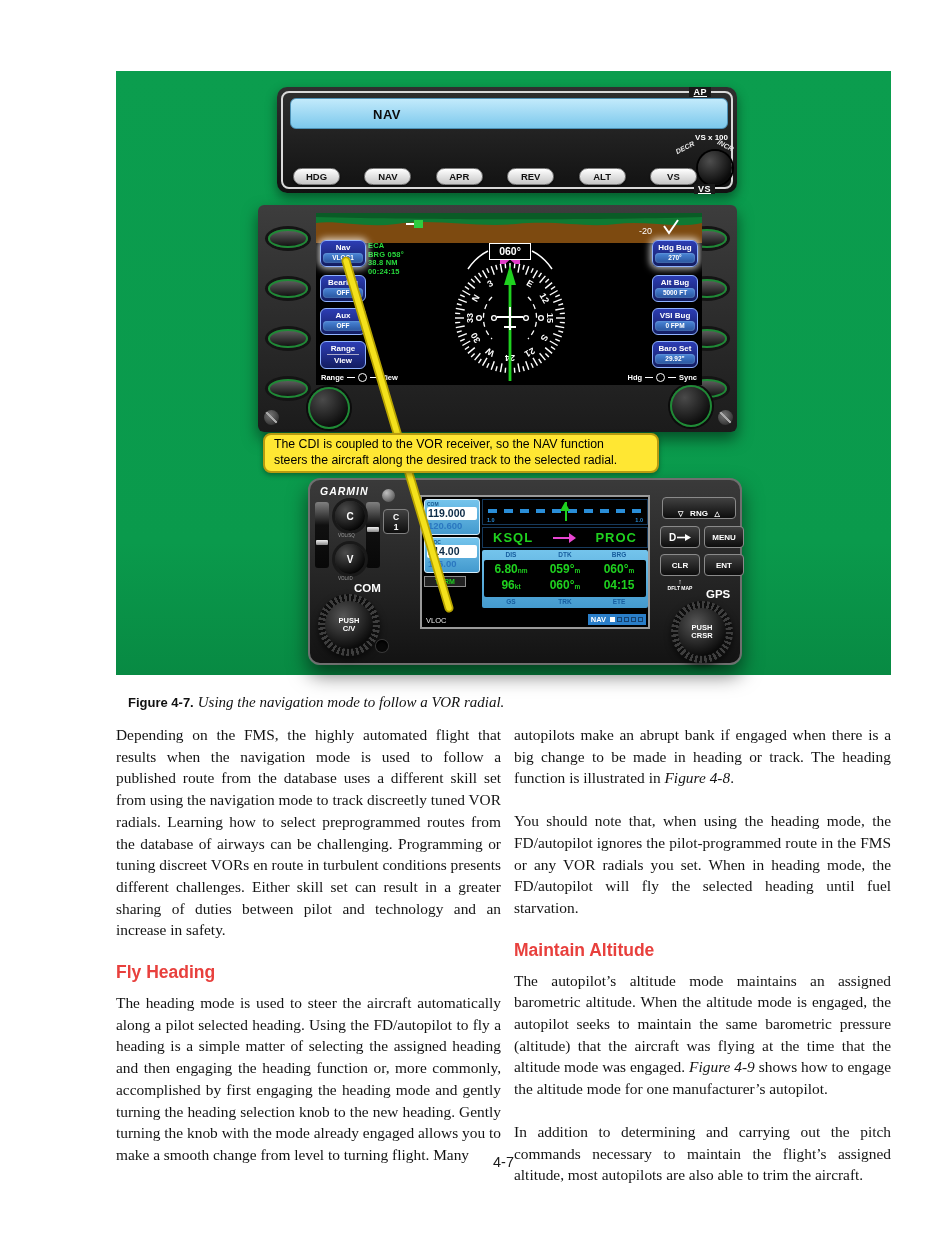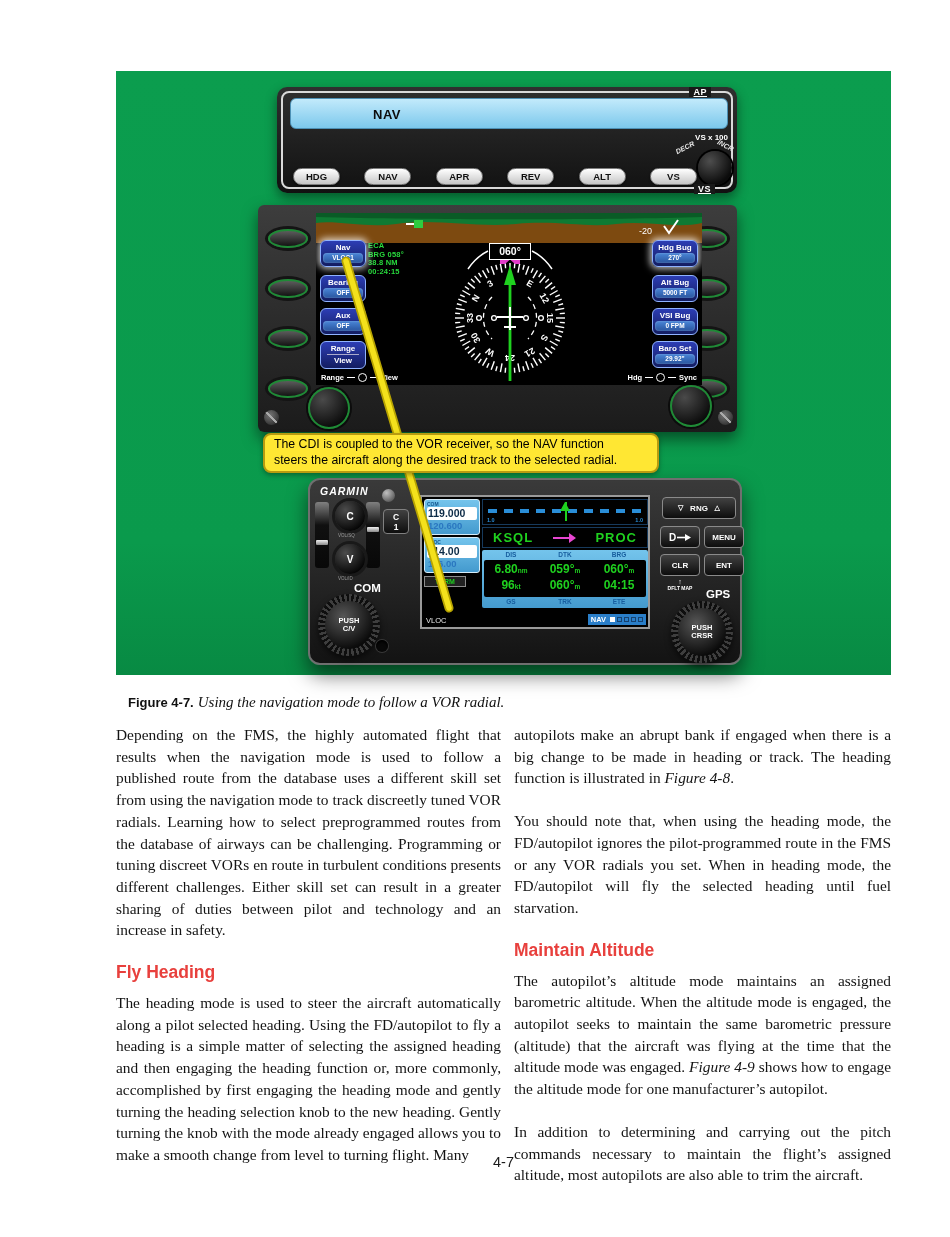--- a/index.html
+++ b/index.html
@@ -147,21 +147,21 @@
   .vrow .cell { flex:1; text-align:center; font-size:12px; font-weight:bold; line-height:15px; }
   .vrow .unit { font-size:6.5px; }
   .gps-bottom-strip { position:absolute; right:2px; bottom:2px; display:flex; align-items:center; gap:2px;
          background:#2a7ec8; padding:1px 3px; }
   .gps-bottom-strip .nv { color:#fff; font:bold 7.5px "Liberation Sans", sans-serif; margin-right:2px; }
   .sq { width:5px; height:5px; border:1px solid #16416e; }
   .sq.fill { background:#fff; border-color:#fff; }
 
   .rng-btn { position:absolute; left:352px; top:17px; width:74px; height:22px;
          background:linear-gradient(#414141,#0d0d0d); border:1px solid #8a8a8a; border-radius:4px;
-         color:#fff; display:flex; align-items:center; justify-content:space-between; padding:0 15px;
+         color:#fff; display:flex; align-items:flex-end; justify-content:space-between; padding:0 15px;
          font:bold 8px "Liberation Sans", sans-serif; }
   .rng-btn .ar { font-size:7px; }
   .btn-sm { position:absolute; width:40px; height:22px; background:linear-gradient(#414141,#0d0d0d);
          border:1px solid #8a8a8a; border-radius:4px; color:#fff;
          font:bold 8px "Liberation Sans", sans-serif; display:flex; align-items:center; justify-content:center; }
   .dflt { position:absolute; left:350px; top:99px; width:40px; text-align:center; color:#fff;
          font:bold 5px/6px "Liberation Sans", sans-serif; }
   .dflt .up { font-size:7px; }
   .gps-word { position:absolute; left:396px; top:108px; color:#fff; font:bold 11.5px "Liberation Sans", sans-serif; }
   .gps-btnbar { position:absolute; left:92px; top:160px; width:256px; height:22px;

